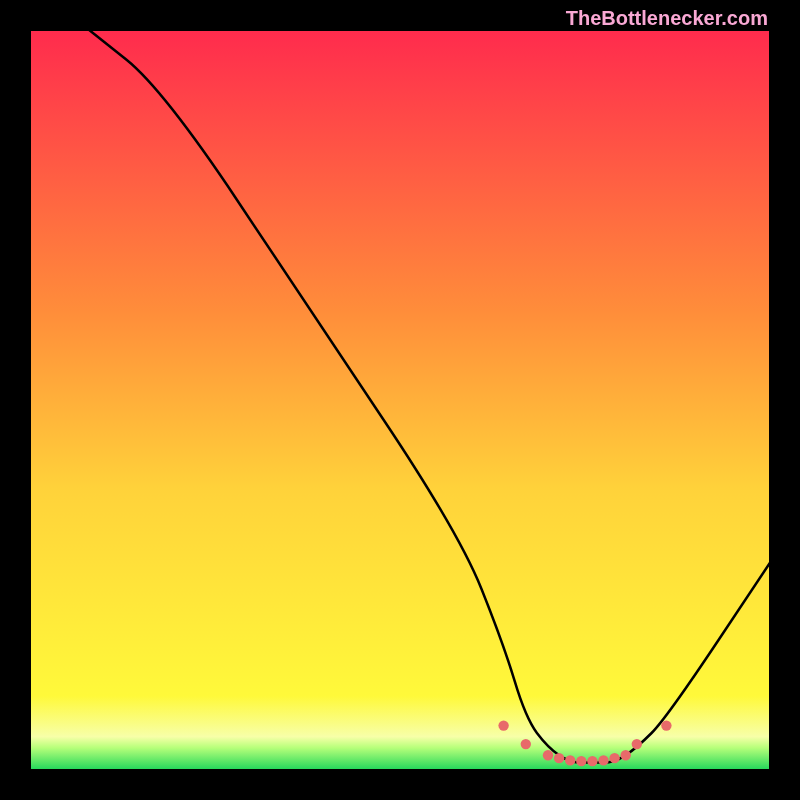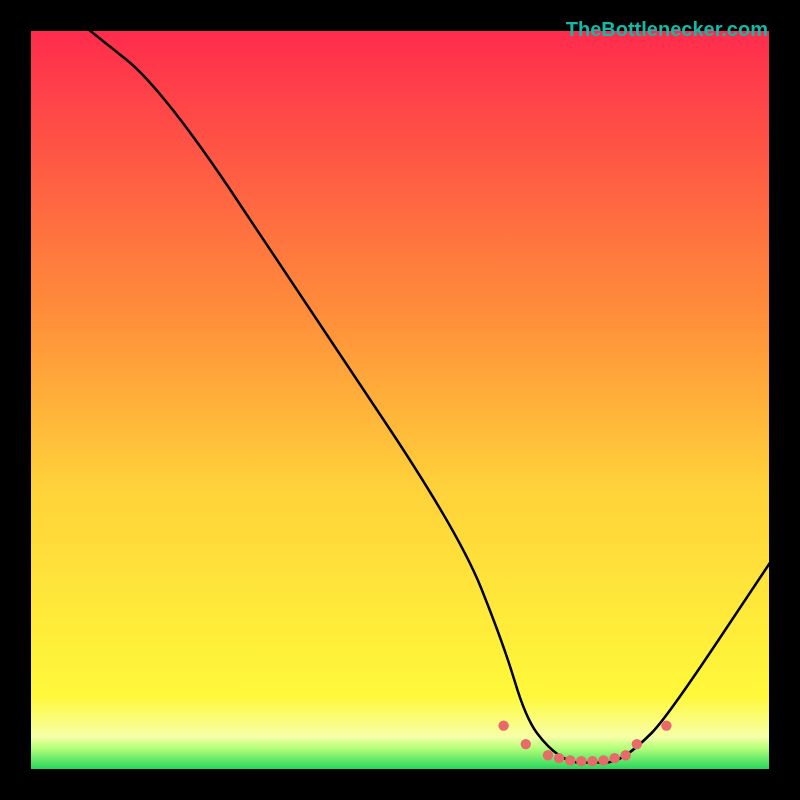--- a/index.html
+++ b/index.html
@@ -1,17 +1,17 @@
 <!DOCTYPE html>
 <html><head>
 <meta charset="utf-8">
 <style>
 html,body{margin:0;padding:0;width:800px;height:800px;background:#000;overflow:hidden}
 .frame{position:absolute;left:30px;top:30px;width:740px;height:740px}
-.attrib{position:absolute;right:32px;top:18px;font:700 20px Arial,Helvetica,sans-serif;color:#14b8a6}
+.attrib{position:absolute;right:32px;top:7px;font:700 20px Arial,Helvetica,sans-serif;color:#f9a8d4}
 .curve,.dots{position:absolute;left:30px;top:30px}
 svg{display:block}
 </style>
 </head>
 <body>
 
 <svg class="frame" width="740" height="740" viewBox="0 0 740 740">
   <defs>
     <linearGradient id="bg" x1="0" y1="0" x2="0" y2="1">
       <stop offset="0" stop-color="#ff2b4d"></stop>

